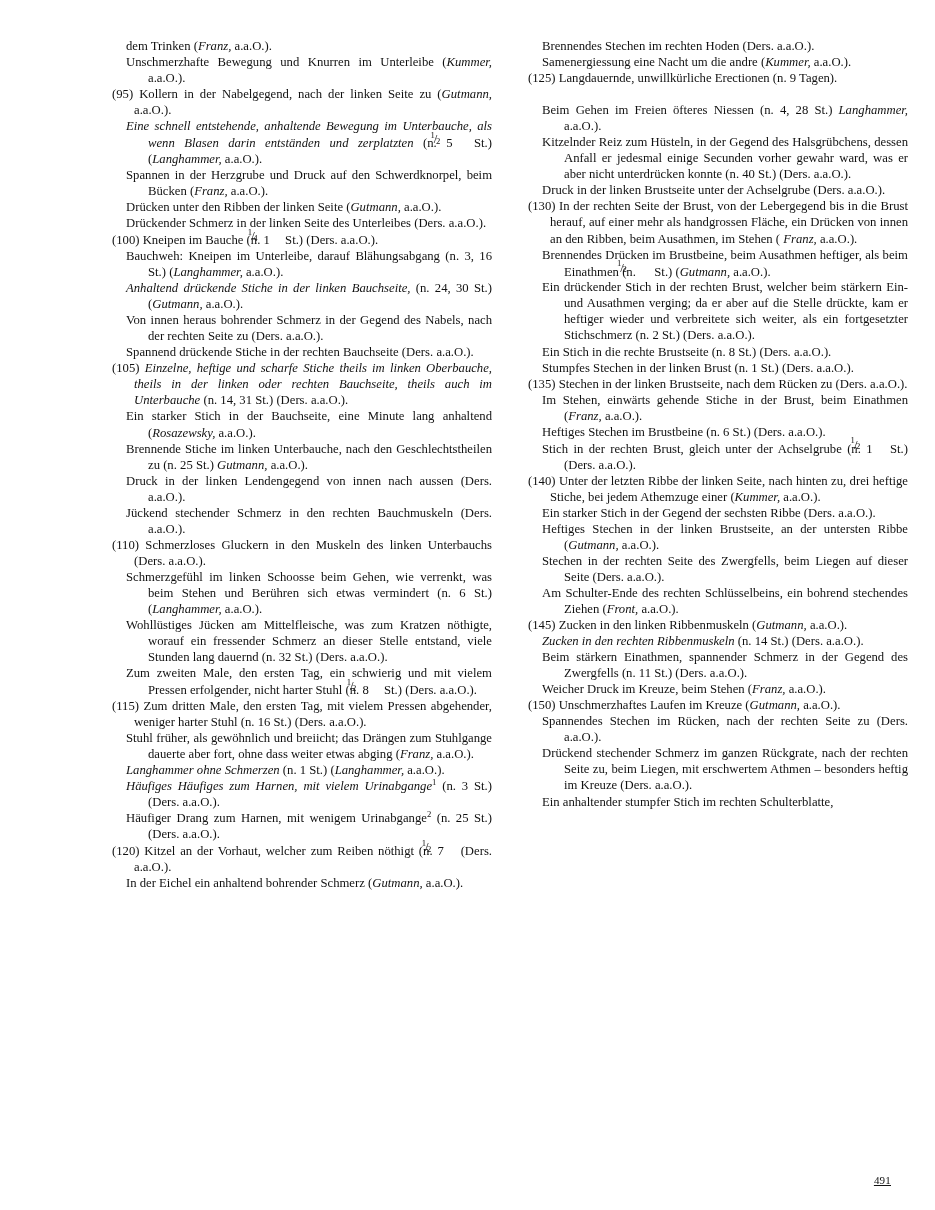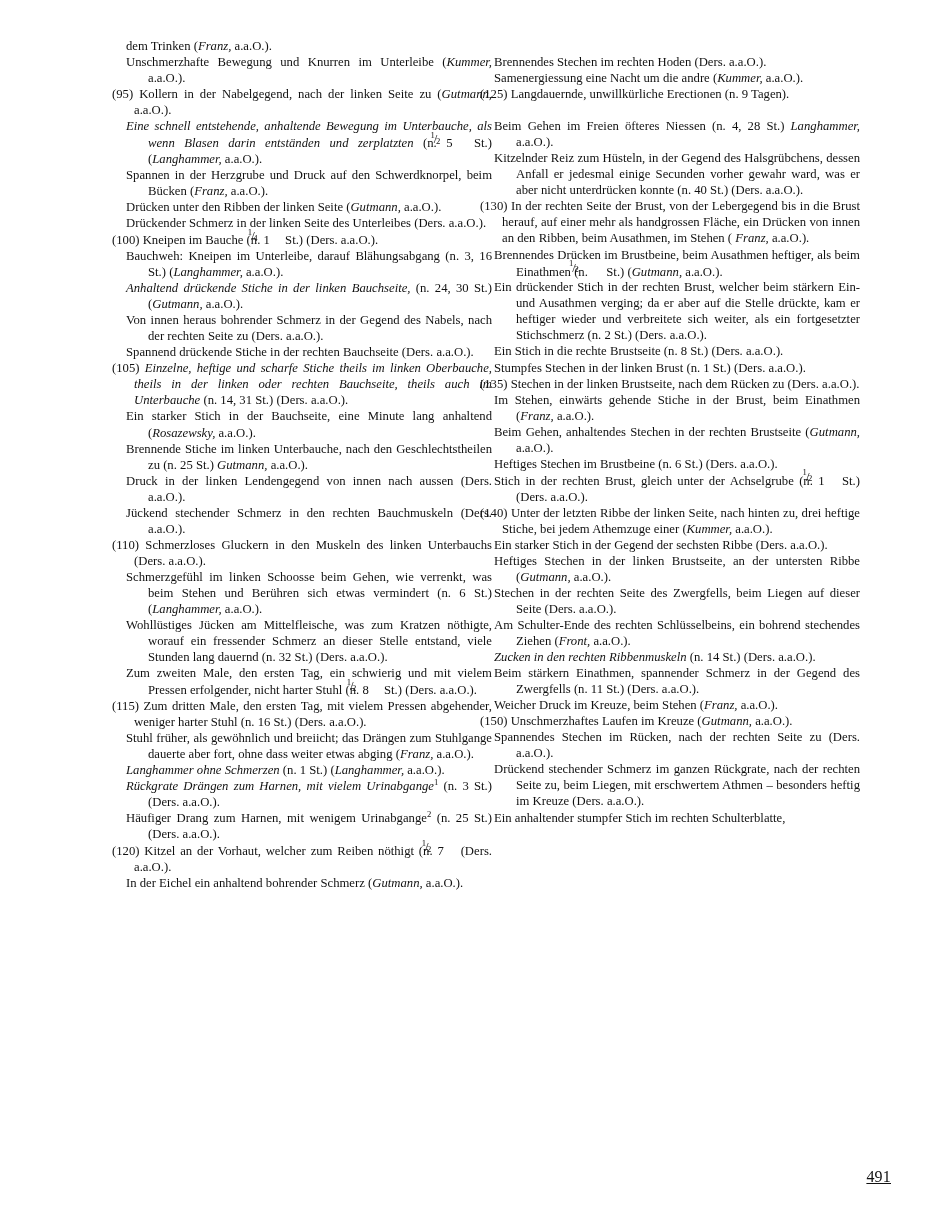--- a/index.html
+++ b/index.html
@@ -27,21 +27,21 @@
     top: 38px;
     width: 380px;
     font-size: 12.7px;
     line-height: 16.05px;
     text-align: justify;
     text-justify: inter-word;
     -webkit-hyphens: none;
     hyphens: none;
   }
   .col-left  { left: 112px; }
-  .col-right { left: 480px; margin-top: 16px; }
+  .col-right { left: 528px; }
 
   
   .entry {
     margin: 0;
     padding: 0 0 0 22px;
     text-indent: -22px;
   }
   
   .entry.num {
     padding-left: 22px;
@@ -88,21 +88,21 @@
     vertical-align: super;
     line-height: 0;
   }
   .gap {
     height: 16px;
   }
   .folio {
     position: absolute;
     right: 44px;
     bottom: 24px;
-    font-size: 16px;
+    font-size: 11px;
     letter-spacing: 0.2px;
     text-decoration: underline;
   }
 </style>
 </head>
 <body>
 
 <div class="page">
 
   <div class="col col-left">
@@ -123,48 +123,49 @@
       <p class="entry plain">Brennende Stiche im linken Unterbauche, nach den Geschlechtstheilen zu (n. 25 St.) <i>Gutmann,</i> a.a.O.).</p>
       <p class="entry plain">Druck in der linken Lendengegend von innen nach aussen (Ders. a.a.O.).</p>
       <p class="entry plain">Jückend stechender Schmerz in den rechten Bauchmuskeln (Ders. a.a.O.).</p>
       <p class="entry num">(110) Schmerzloses Gluckern in den Muskeln des linken Unterbauchs (Ders. a.a.O.).</p>
       <p class="entry plain">Schmerzgefühl im linken Schoosse beim Gehen, wie verrenkt, was beim Stehen und Berühren sich etwas vermindert (n. 6 St.) (<i>Langhammer,</i> a.a.O.).</p>
       <p class="entry plain">Wohllüstiges Jücken am Mittelfleische, was zum Kratzen nöthigte, worauf ein fressender Schmerz an dieser Stelle entstand, viele Stunden lang dauernd (n. 32 St.) (Ders. a.a.O.).</p>
       <p class="entry plain">Zum zweiten Male, den ersten Tag, ein schwierig und mit vielem Pressen erfolgender, nicht harter Stuhl (n. 8<span class="frac"><sup>1</sup><span class="sl">/</span><sub>2</sub></span> St.) (Ders. a.a.O.).</p>
       <p class="entry num">(115) Zum dritten Male, den ersten Tag, mit vielem Pressen abgehender, weniger harter Stuhl (n. 16 St.) (Ders. a.a.O.).</p>
       <p class="entry plain">Stuhl früher, als gewöhnlich und breiicht; das Drängen zum Stuhlgange dauerte aber fort, ohne dass weiter etwas abging (<i>Franz,</i> a.a.O.).</p>
       <p class="entry plain"><i>Langhammer ohne Schmerzen</i> (n. 1 St.) (<i>Langhammer,</i> a.a.O.).</p>
-      <p class="entry plain"><i>Rückgrate Drängen zum Harnen, mit vielem Urinabgange</i><span class="fnote">1</span> (n. 3 St.) (Ders. a.a.O.).</p>
+      <p class="entry plain"><i>Häufiges Häufiges zum Harnen, mit vielem Urinabgange</i><span class="fnote">1</span> (n. 3 St.) (Ders. a.a.O.).</p>
       <p class="entry plain">Häufiger Drang zum Harnen, mit wenigem Urinabgange<span class="fnote">2</span> (n. 25 St.) (Ders. a.a.O.).</p>
       <p class="entry num">(120) Kitzel an der Vorhaut, welcher zum Reiben nöthigt (n. 7<span class="frac"><sup>1</sup><span class="sl">/</span><sub>2</sub></span> (Ders. a.a.O.).</p>
       <p class="entry plain">In der Eichel ein anhaltend bohrender Schmerz (<i>Gutmann,</i> a.a.O.).</p>
     </div>
 
   <div class="col col-right">
       <p class="entry plain">Brennendes Stechen im rechten Hoden (Ders. a.a.O.).</p>
       <p class="entry plain">Samenergiessung eine Nacht um die andre (<i>Kummer,</i> a.a.O.).</p>
       <p class="entry num">(125) Langdauernde, unwillkürliche Erectionen (n. 9 Tagen).</p>
       <div class="gap"></div>
       <p class="entry plain">Beim Gehen im Freien öfteres Niessen (n. 4, 28 St.) <i>Langhammer,</i> a.a.O.).</p>
       <p class="entry plain">Kitzelnder Reiz zum Hüsteln, in der Gegend des Halsgrübchens, dessen Anfall er jedesmal einige Secunden vorher gewahr ward, was er aber nicht unterdrücken konnte (n. 40 St.) (Ders. a.a.O.).</p>
+      <p class="entry plain">Druck in der linken Brustseite unter der Achselgrube (Ders. a.a.O.).</p>
       <p class="entry num">(130) In der rechten Seite der Brust, von der Lebergegend bis in die Brust herauf, auf einer mehr als handgrossen Fläche, ein Drücken von innen an den Ribben, beim Ausathmen, im Stehen ( <i>Franz,</i> a.a.O.).</p>
       <p class="entry plain">Brennendes Drücken im Brustbeine, beim Ausathmen heftiger, als beim Einathmen (n. <span class="frac"><sup>1</sup><span class="sl">/</span><sub>2</sub></span> St.) (<i>Gutmann,</i> a.a.O.).</p>
       <p class="entry plain">Ein drückender Stich in der rechten Brust, welcher beim stärkern Ein- und Ausathmen verging; da er aber auf die Stelle drückte, kam er heftiger wieder und verbreitete sich weiter, als ein fortgesetzter Stichschmerz (n. 2 St.) (Ders. a.a.O.).</p>
       <p class="entry plain">Ein Stich in die rechte Brustseite (n. 8 St.) (Ders. a.a.O.).</p>
       <p class="entry plain">Stumpfes Stechen in der linken Brust (n. 1 St.) (Ders. a.a.O.).</p>
       <p class="entry num">(135) Stechen in der linken Brustseite, nach dem Rücken zu (Ders. a.a.O.).</p>
       <p class="entry plain">Im Stehen, einwärts gehende Stiche in der Brust, beim Einathmen (<i>Franz,</i> a.a.O.).</p>
-      <p class="entry plain">Beim Gehen, anhaltendes Stechen in der rechten Brustseite (<i>Gutmann,</i> a.a.O.).</p>
       <p class="entry plain">Heftiges Stechen im Brustbeine (n. 6 St.) (Ders. a.a.O.).</p>
       <p class="entry plain">Stich in der rechten Brust, gleich unter der Achselgrube (n. 1<span class="frac"><sup>1</sup><span class="sl">/</span><sub>2</sub></span> St.) (Ders. a.a.O.).</p>
       <p class="entry num">(140) Unter der letzten Ribbe der linken Seite, nach hinten zu, drei heftige Stiche, bei jedem Athemzuge einer (<i>Kummer,</i> a.a.O.).</p>
       <p class="entry plain">Ein starker Stich in der Gegend der sechsten Ribbe (Ders. a.a.O.).</p>
       <p class="entry plain">Heftiges Stechen in der linken Brustseite, an der untersten Ribbe (<i>Gutmann,</i> a.a.O.).</p>
       <p class="entry plain">Stechen in der rechten Seite des Zwergfells, beim Liegen auf dieser Seite (Ders. a.a.O.).</p>
       <p class="entry plain">Am Schulter-Ende des rechten Schlüsselbeins, ein bohrend stechendes Ziehen (<i>Front,</i> a.a.O.).</p>
+      <p class="entry num">(145) Zucken in den linken Ribbenmuskeln (<i>Gutmann,</i> a.a.O.).</p>
       <p class="entry plain"><i>Zucken in den rechten Ribbenmuskeln</i> (n. 14 St.) (Ders. a.a.O.).</p>
       <p class="entry plain">Beim stärkern Einathmen, spannender Schmerz in der Gegend des Zwergfells (n. 11 St.) (Ders. a.a.O.).</p>
       <p class="entry plain">Weicher Druck im Kreuze, beim Stehen (<i>Franz,</i> a.a.O.).</p>
       <p class="entry num">(150) Unschmerzhaftes Laufen im Kreuze (<i>Gutmann,</i> a.a.O.).</p>
       <p class="entry plain">Spannendes Stechen im Rücken, nach der rechten Seite zu (Ders. a.a.O.).</p>
       <p class="entry plain">Drückend stechender Schmerz im ganzen Rückgrate, nach der rechten Seite zu, beim Liegen, mit erschwertem Athmen – besonders heftig im Kreuze (Ders. a.a.O.).</p>
       <p class="entry plain">Ein anhaltender stumpfer Stich im rechten Schulterblatte,</p>
     </div>
 
   <div class="folio">491</div>

